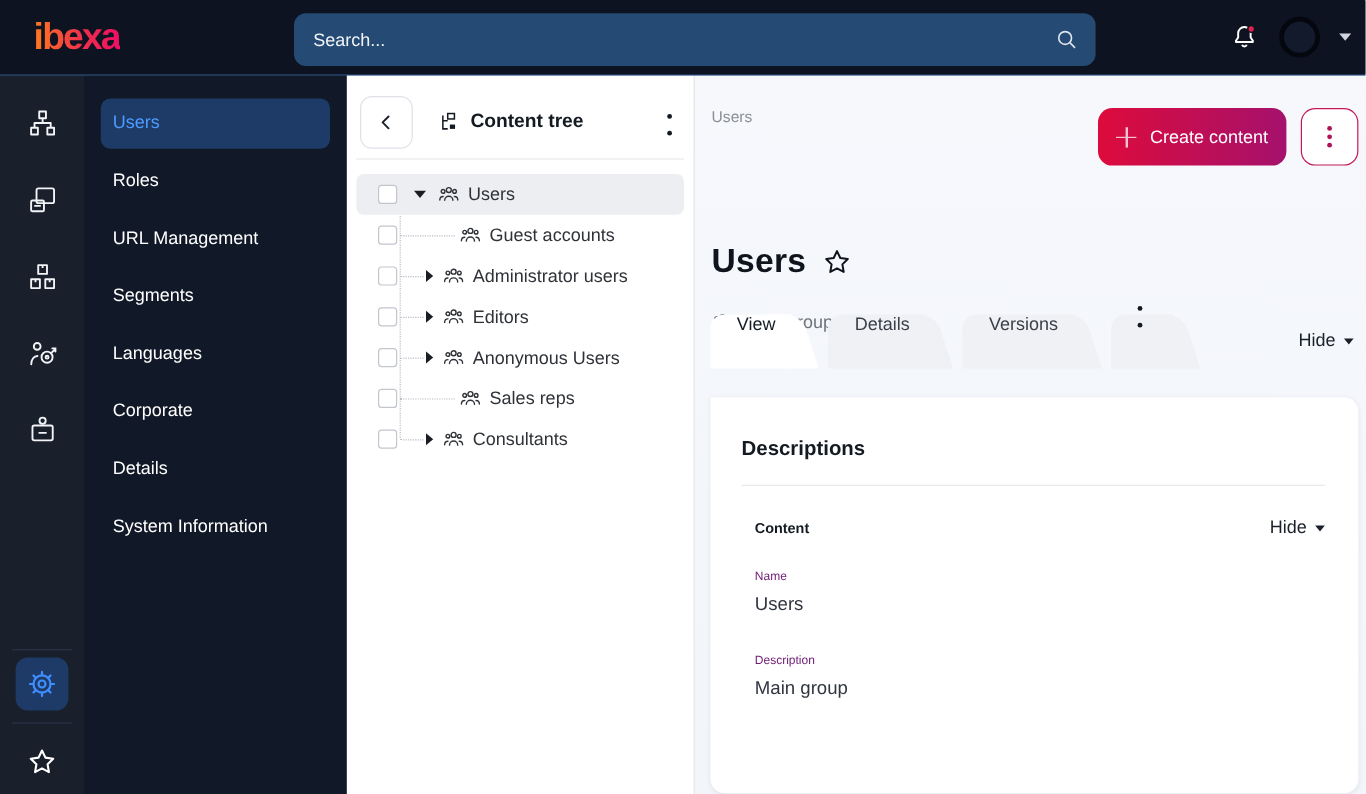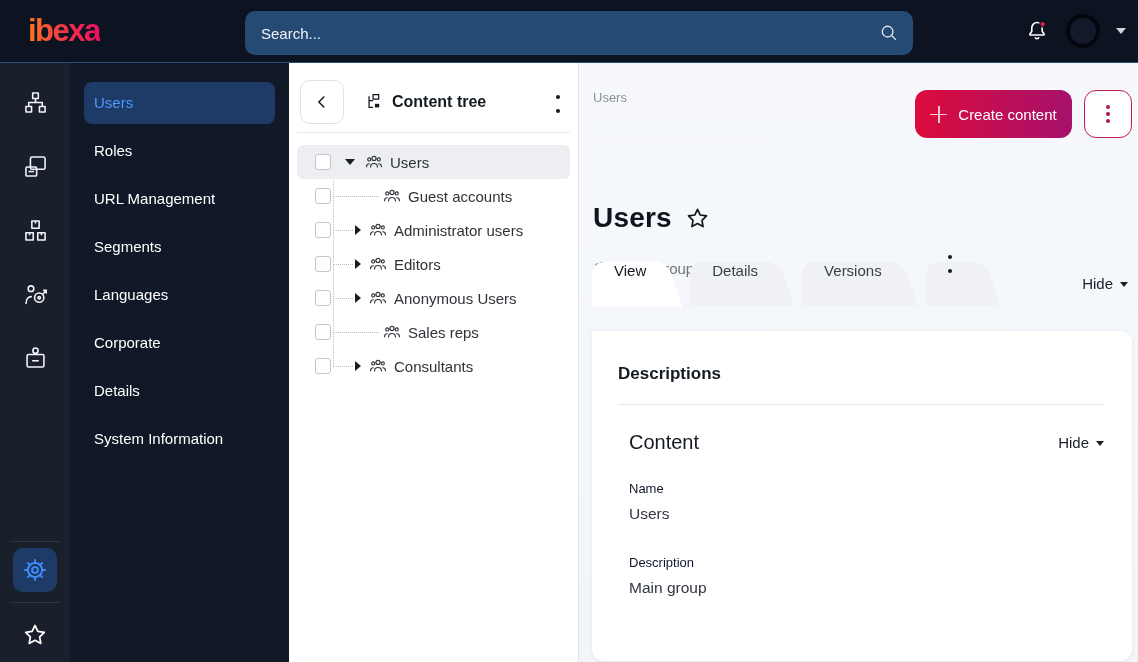--- a/index.html
+++ b/index.html
@@ -106,22 +106,22 @@
   .caret-sm { width:0; height:0; border-left:4.5px solid transparent; border-right:4.5px solid transparent;
               border-top:5.5px solid currentColor; margin-top:2px; }
   .hide-main { position:absolute; right:10px; top:213px; }
   .card { position:absolute; left:13px; right:6px; top:245px; height:330px; background:#fff;
           border-radius:0 12px 12px 12px; box-shadow:0 1px 4px rgba(20,30,60,.07);
           padding:33px 28px 0 26px; z-index:1;margin-top:24px; }
   .card h2 { font-size:17px; font-weight:700; color:#131a22; }
   .card-div { border-top:1px solid #e7e8ec; margin-top:20px; }
   .section { padding-left:11px; }
   .sec-head { display:flex; align-items:center; justify-content:space-between; margin-top:26px; }
-  .sec-head .sec-title { font-size:20px; font-weight:400; color:#131a22; }
-  .f-label { margin-top:27px; font-size:13px; color:#0f172a; }
+  .sec-head .sec-title { font-size:12px; font-weight:700; color:#131a22; }
+  .f-label { margin-top:27px; font-size:10px; color:#701a75; }
   .f-label.second { margin-top:32px; }
   .f-value { margin-top:9px; font-size:15.5px; color:#303540; }
 
   
   .dots { position:relative; width:4px; height:4px; border-radius:50%; background:currentColor; }
   .dots::before,.dots::after { content:""; position:absolute; left:0; width:4px; height:4px;
                                border-radius:50%; background:currentColor; }
   .dots::before { top:-7px; } .dots::after { top:7px; }
   svg { display:block; }
   .defs { position:absolute; width:0; height:0; overflow:hidden; }

